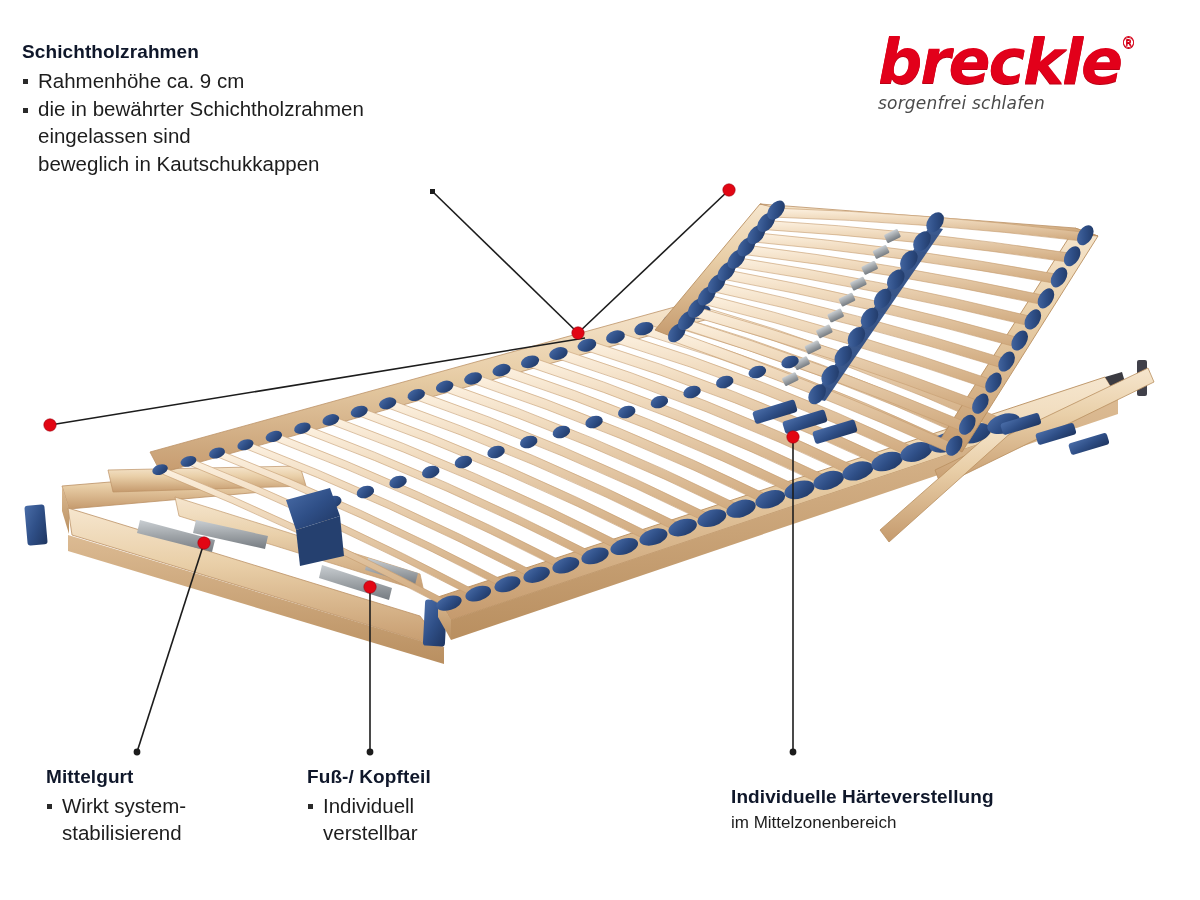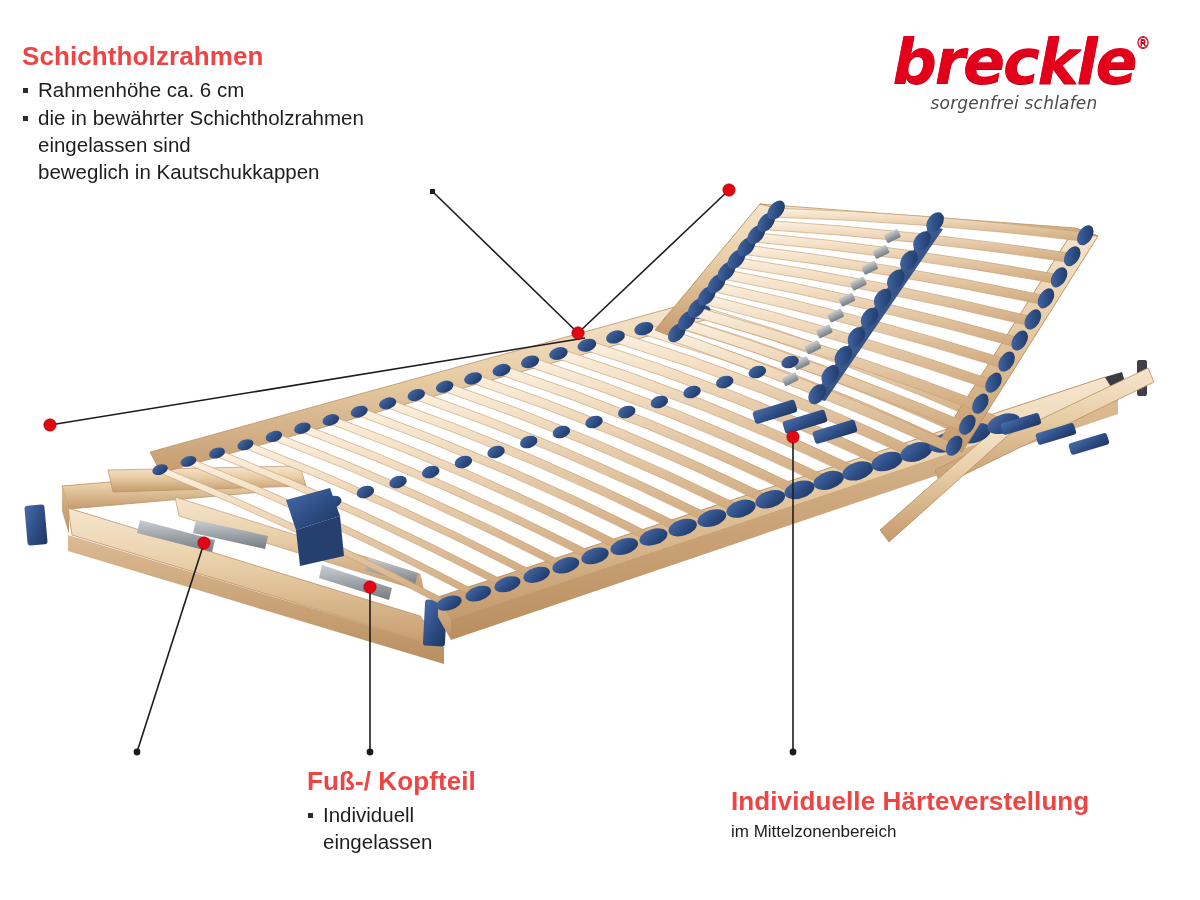--- a/index.html
+++ b/index.html
@@ -10,43 +10,43 @@
     font-family:"Liberation Sans", sans-serif;
     color:#1a1a1a;
     overflow:hidden;
     position:relative;
   }
   .stage{position:absolute;inset:0;width:1200px;height:900px;}
 
   
   .txtblock{position:absolute;}
   .blk-title{
-    font-weight:bold;font-size:26px;letter-spacing:.1px;
-    color:#ef4444;margin:0 0 3px 0;line-height:1.25;
+    font-weight:bold;font-size:19px;letter-spacing:.1px;
+    color:#0f172a;margin:0 0 3px 0;line-height:1.25;
   }
   .bullets{list-style:none;margin:0;padding:0;}
   .bullets li{
     position:relative;padding-left:16px;
     font-size:20.5px;line-height:1.33;color:#1d1d1d;
     margin-bottom:1px;
   }
   .bullets li .sq{
     position:absolute;left:1px;top:.62em;
     width:5px;height:5px;background:#2a2a2a;
   }
   .bullets li .cont{display:block;padding-left:0;}
   .sub-reg{font-size:17px;line-height:1.33;color:#1d1d1d;}
 
   #topleft{left:22px;top:40px;width:520px;}
   #lbl-mittelgurt{left:46px;top:765px;width:250px;}
   #lbl-fusskopf{left:307px;top:765px;width:250px;}
   #lbl-haerte{left:731px;top:785px;width:420px;}
 
   
-  #logo{position:absolute;right:36px;top:32px;width:300px;text-align:center;}
+  #logo{position:absolute;right:22px;top:32px;width:300px;text-align:left;}
   .logo-word{
     font-family:"DejaVu Sans", sans-serif;
     font-weight:bold;font-style:italic;
     font-size:62px;line-height:.98;
     color:#e2001a;letter-spacing:-2.2px;
     display:inline-block;position:relative;
     text-shadow:0 1px 0 #b80014;
   }
   .logo-r{
     position:absolute;top:4px;right:-15px;
@@ -323,46 +323,56 @@
         <circle cx="370" cy="587" r="6.2" fill="#e20613" stroke="#9c0410" stroke-width="0.6"></circle>
         <circle cx="793" cy="437" r="6.2" fill="#e20613" stroke="#9c0410" stroke-width="0.6"></circle>
       </g>
   </svg>
 
   <div class="txtblock" id="topleft">
     <div class="blk-title">Schichtholzrahmen</div>
     <ul class="bullets">
       <li>
         <span class="sq"></span>
-        <span>Rahmenhöhe ca. 6 cm</span>
+        <span>Rahmenhöhe ca. 9 cm</span>
       </li>
       <li>
         <span class="sq"></span>
         <span class="cont">die in bewährter Schichtholzrahmen</span>
         <span class="cont">eingelassen sind</span>
         <span class="cont">beweglich in Kautschukkappen</span>
       </li>
     </ul>
   </div>
 
   <div id="logo">
     <div class="logo-word">
       <span>breckle</span><span class="logo-r">®</span>
     </div>
     <div class="logo-tag">sorgenfrei schlafen</div>
   </div>
 
+  <div class="txtblock" id="lbl-mittelgurt">
+    <div class="blk-title">Mittelgurt</div>
+    <ul class="bullets">
+      <li>
+        <span class="sq"></span>
+        <span>Wirkt system-</span>
+        <span class="cont">stabilisierend</span>
+      </li>
+    </ul>
+  </div>
 
   <div class="txtblock" id="lbl-fusskopf">
     <div class="blk-title">Fuß-/ Kopfteil</div>
     <ul class="bullets">
       <li>
         <span class="sq"></span>
         <span>Individuell</span>
-        <span class="cont">eingelassen</span>
+        <span class="cont">verstellbar</span>
       </li>
     </ul>
   </div>
 
   <div class="txtblock" id="lbl-haerte">
     <div class="blk-title">Individuelle Härteverstellung</div>
     <div class="sub-reg">im Mittelzonenbereich</div>
   </div>
 
 </div>

